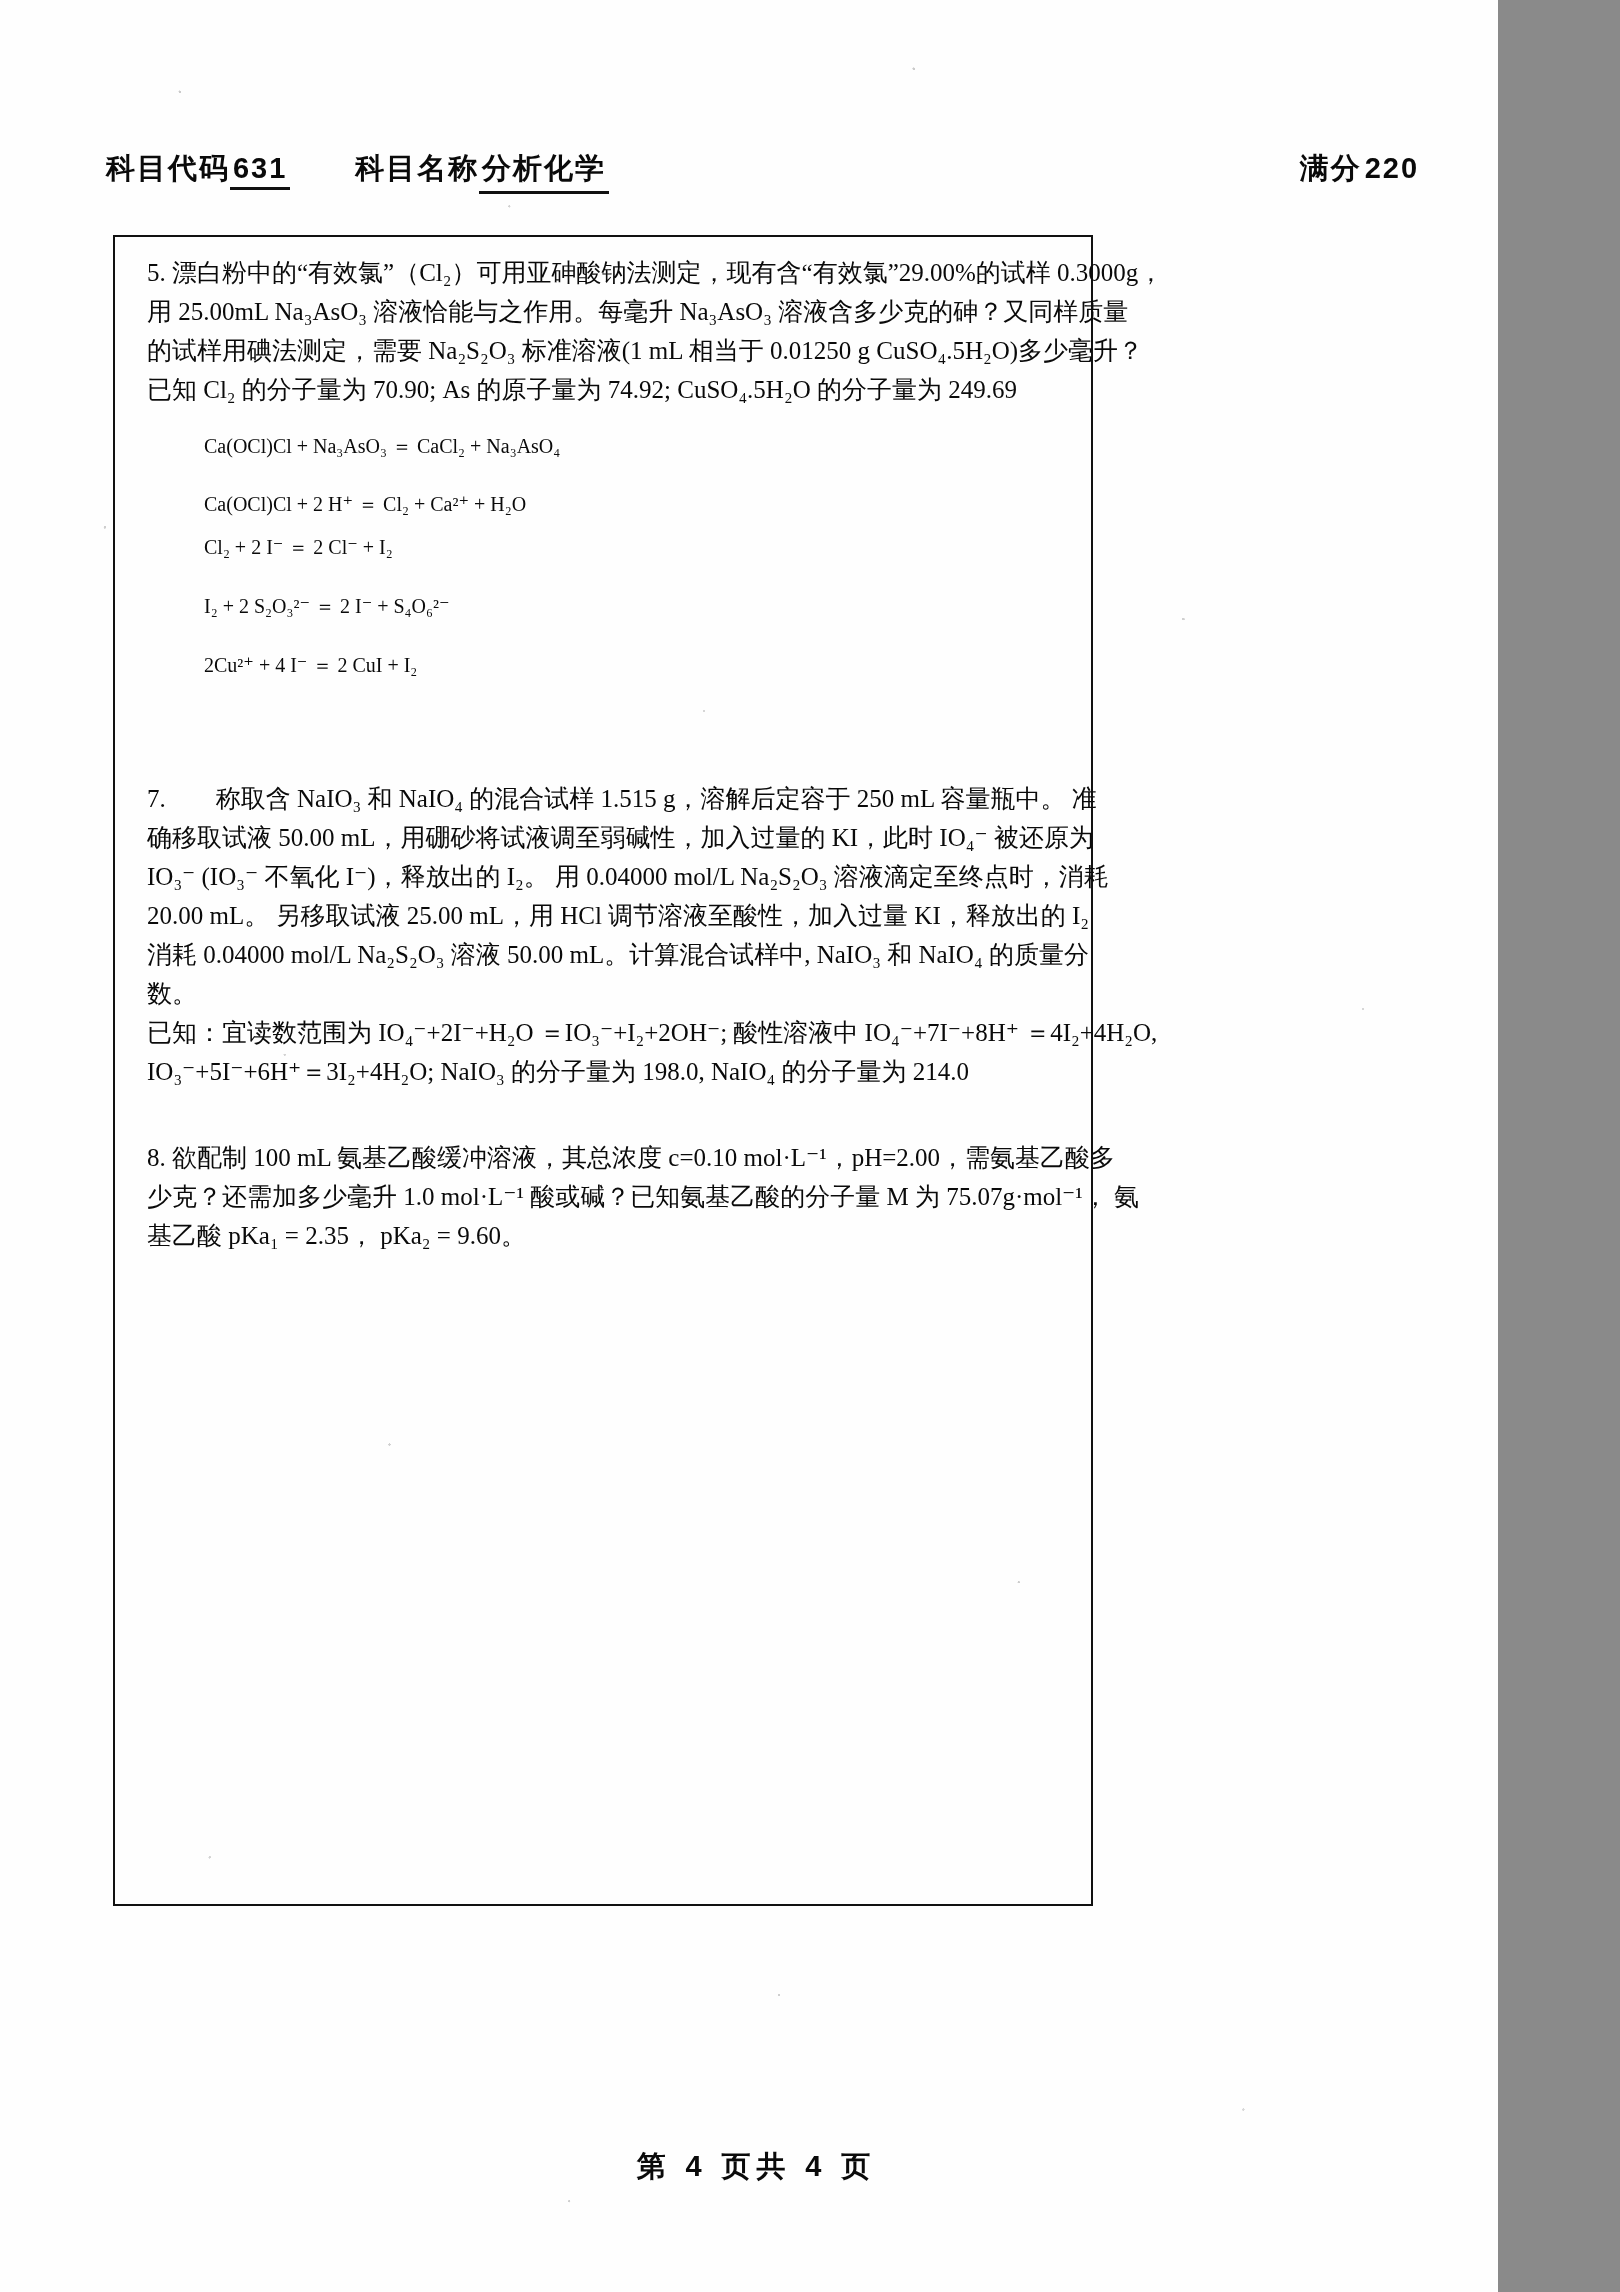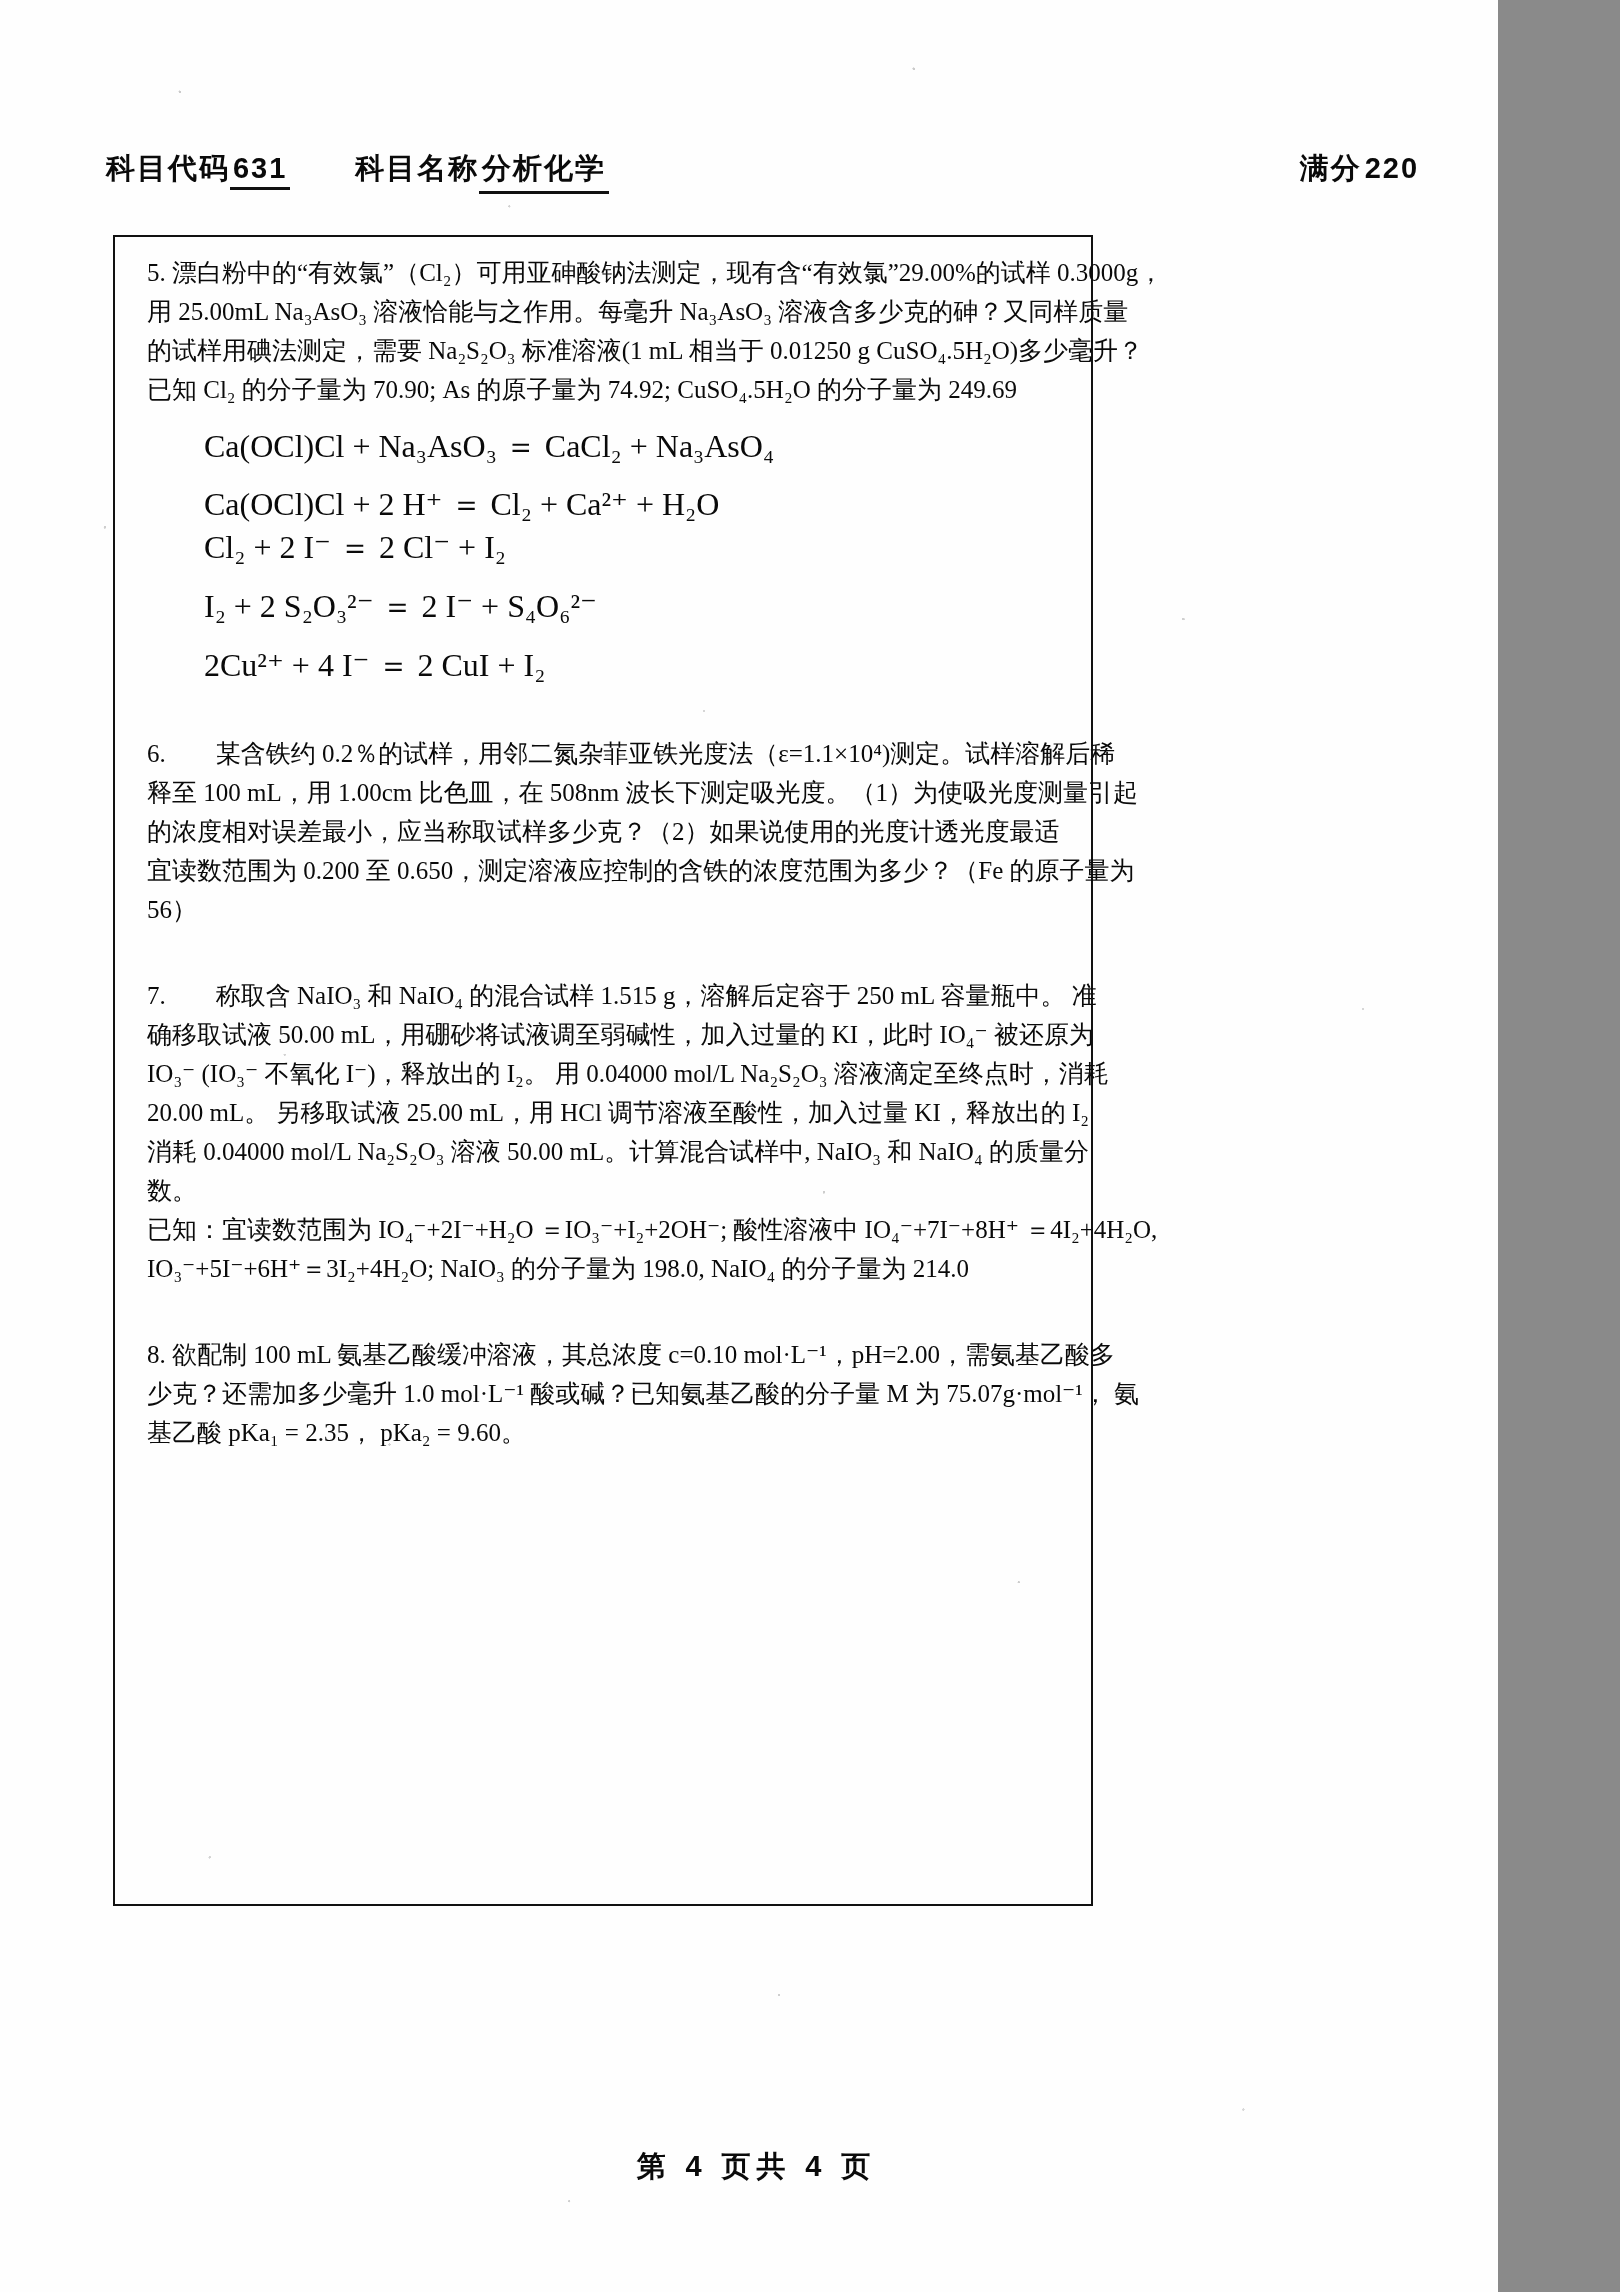--- a/index.html
+++ b/index.html
@@ -94,21 +94,21 @@
     line-height: 39px;
     font-size: 25px;
     letter-spacing: 0.2px;
   }
   .line.cjk { letter-spacing: 0px; }
   .eqline {
     white-space: nowrap;
     height: 43px;
     line-height: 43px;
     padding-left: 57px;
-    font-size: 32px;
+    font-size: 20px;
     font-family: "Liberation Serif", "DejaVu Serif", serif;
   }
   .gap-sm { height: 15.7px; }
   .gap-lg { height: 45px; }
 
   
   .footer {
     position: absolute;
     left: 0;
     right: 0;
@@ -152,27 +152,20 @@
       <div class="eqline">Ca(OCl)Cl + 2 H⁺ ＝ Cl₂ + Ca²⁺ + H₂O</div>
       <div class="eqline">Cl₂ + 2 I⁻ ＝ 2 Cl⁻ + I₂</div>
       <div class="gap-sm"></div>
       <div class="eqline">I₂ + 2 S₂O₃²⁻ ＝ 2 I⁻ + S₄O₆²⁻</div>
       <div class="gap-sm"></div>
       <div class="eqline">2Cu²⁺ + 4 I⁻ ＝ 2 CuI + I₂</div>
     </div>
 
     <div class="gap-lg"></div>
 
-    <div class="qblock">
-      <div class="line cjk">6.　　某含铁约 0.2％的试样，用邻二氮杂菲亚铁光度法（ε=1.1×10⁴)测定。试样溶解后稀</div>
-      <div class="line cjk">释至 100 mL，用 1.00cm 比色皿，在 508nm 波长下测定吸光度。（1）为使吸光度测量引起</div>
-      <div class="line cjk">的浓度相对误差最小，应当称取试样多少克？（2）如果说使用的光度计透光度最适</div>
-      <div class="line cjk">宜读数范围为 0.200 至 0.650，测定溶液应控制的含铁的浓度范围为多少？（Fe 的原子量为</div>
-      <div class="line cjk">56）</div>
-    </div>
 
     <div class="gap-lg"></div>
 
     <div class="qblock">
       <div class="line cjk">7.　　称取含 NaIO₃ 和 NaIO₄ 的混合试样 1.515 g，溶解后定容于 250 mL 容量瓶中。 准</div>
       <div class="line cjk">确移取试液 50.00 mL，用硼砂将试液调至弱碱性，加入过量的 KI，此时 IO₄⁻ 被还原为</div>
       <div class="line cjk">IO₃⁻ (IO₃⁻ 不氧化 I⁻)，释放出的 I₂。 用 0.04000 mol/L Na₂S₂O₃ 溶液滴定至终点时，消耗</div>
       <div class="line cjk">20.00 mL。 另移取试液 25.00 mL，用 HCl 调节溶液至酸性，加入过量 KI，释放出的 I₂</div>
       <div class="line cjk">消耗 0.04000 mol/L Na₂S₂O₃ 溶液 50.00 mL。计算混合试样中, NaIO₃ 和 NaIO₄ 的质量分</div>
       <div class="line cjk">数。</div>

